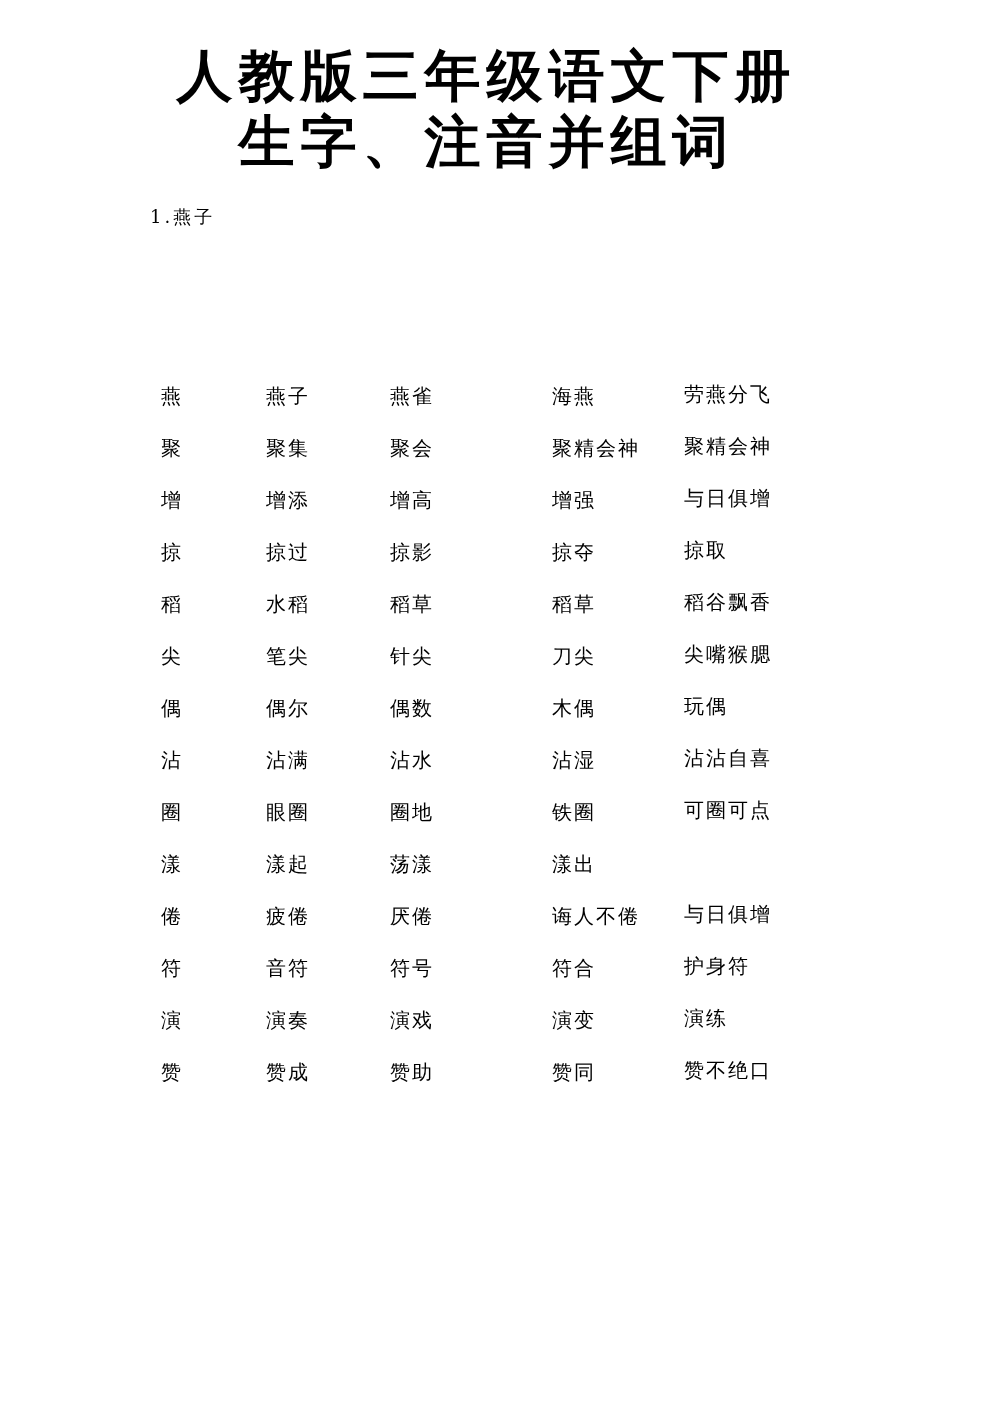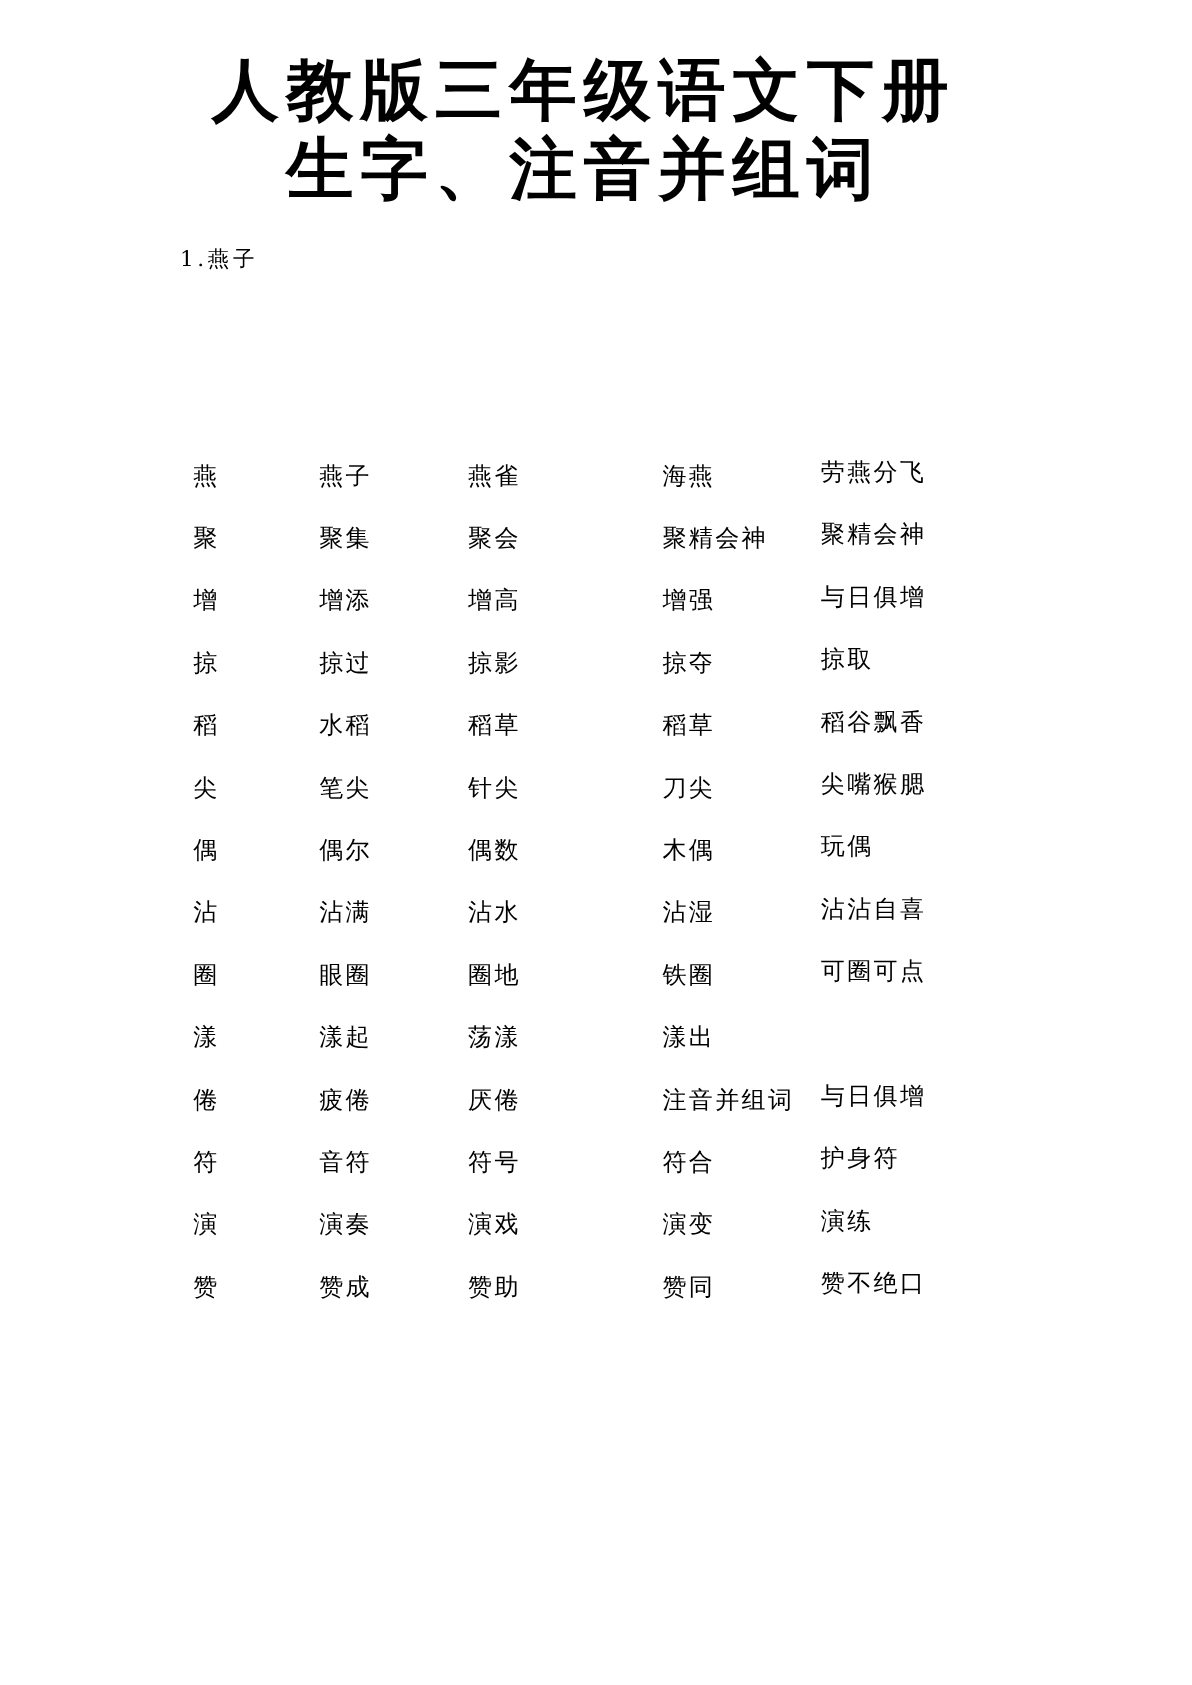--- a/index.html
+++ b/index.html
@@ -141,21 +141,21 @@
     <span class="cell c0">漾</span>
     <span class="cell c1">漾起</span>
     <span class="cell c2">荡漾</span>
     <span class="cell c3">漾出</span>
     <span class="cell c4"></span>
   </div>
   <div class="word-row" style="top:901px">
     <span class="cell c0">倦</span>
     <span class="cell c1">疲倦</span>
     <span class="cell c2">厌倦</span>
-    <span class="cell c3">注音并组词</span>
+    <span class="cell c3">诲人不倦</span>
     <span class="cell c4">与日俱增</span>
   </div>
   <div class="word-row" style="top:953px">
     <span class="cell c0">符</span>
     <span class="cell c1">音符</span>
     <span class="cell c2">符号</span>
     <span class="cell c3">符合</span>
     <span class="cell c4">护身符</span>
   </div>
   <div class="word-row" style="top:1005px">

